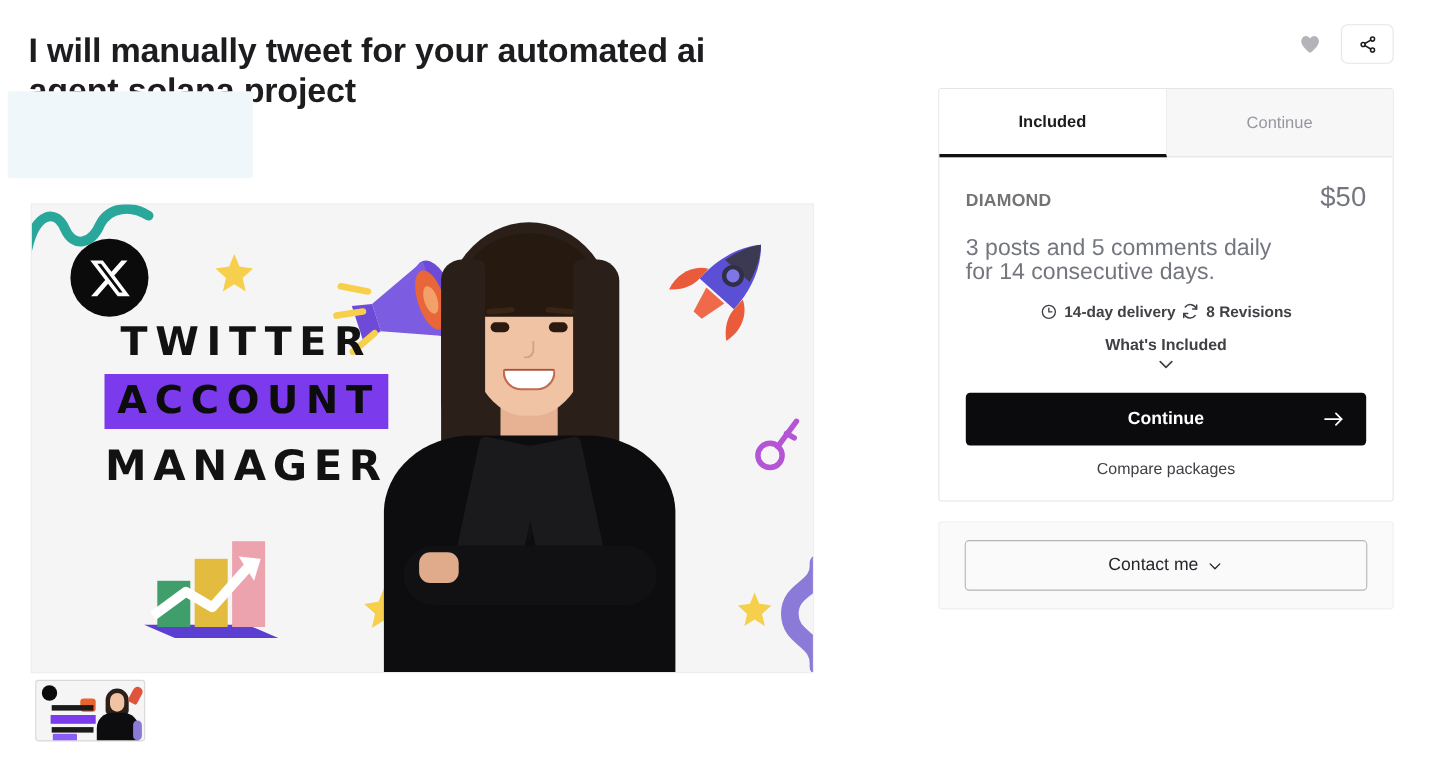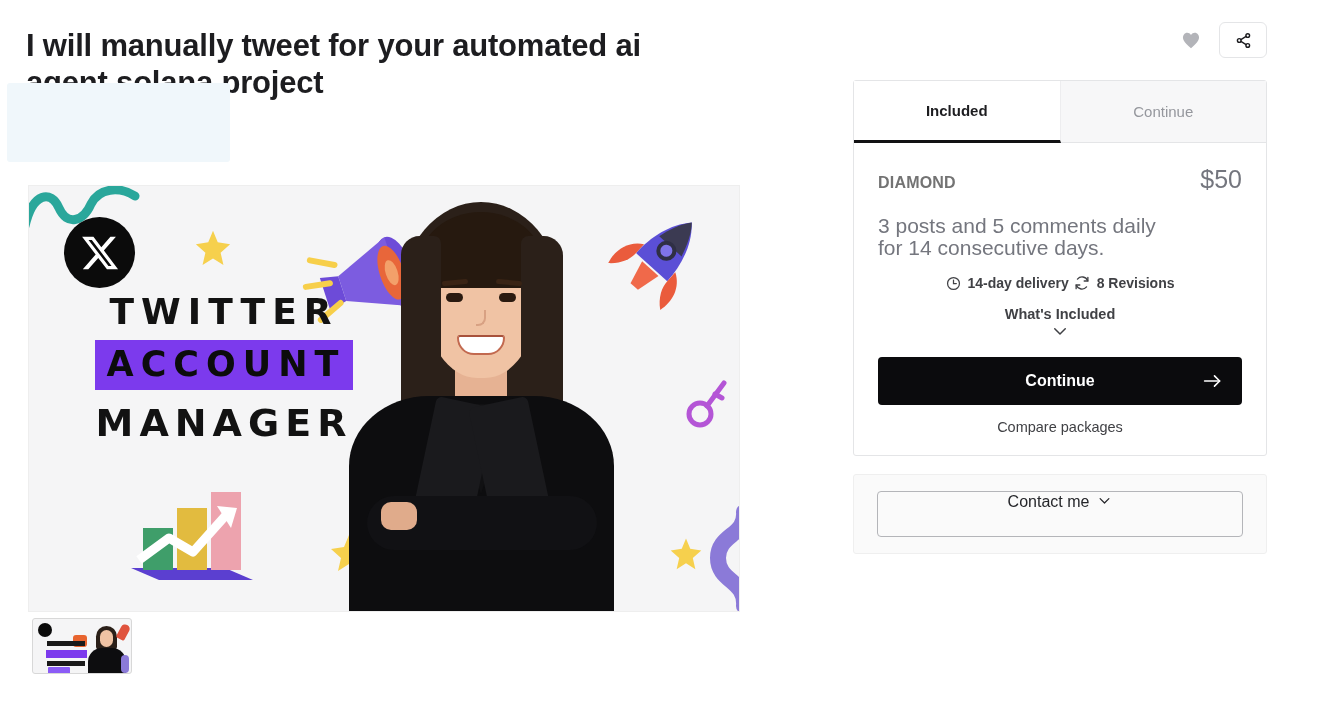--- a/index.html
+++ b/index.html
@@ -224,21 +224,21 @@
   }
 
   .contact-card {
     margin-top:18px; width:414px; height:80px;
     background:#fafafa; border:1px solid #efefef; border-radius:3px;
     display:flex; align-items:center; justify-content:center;
   }
   .btn-contact {
     width:366px; height:46px; background:transparent;
     border:1px solid #b4b5b9; border-radius:4px;
-    display:flex; align-items:flex-start; justify-content:center; gap:8px;
+    display:flex; align-items:center; justify-content:center; gap:8px;
     font-size:16px; color:#25262a; cursor:pointer;
     font-family:"Liberation Sans", sans-serif;
   }
 
   
   .header-actions {
     position:absolute; right:56px; top:22px;
     display:flex; align-items:center; gap:18px;
   }
   .heart-btn { background:none; border:none; padding:0; cursor:pointer; line-height:0; }

